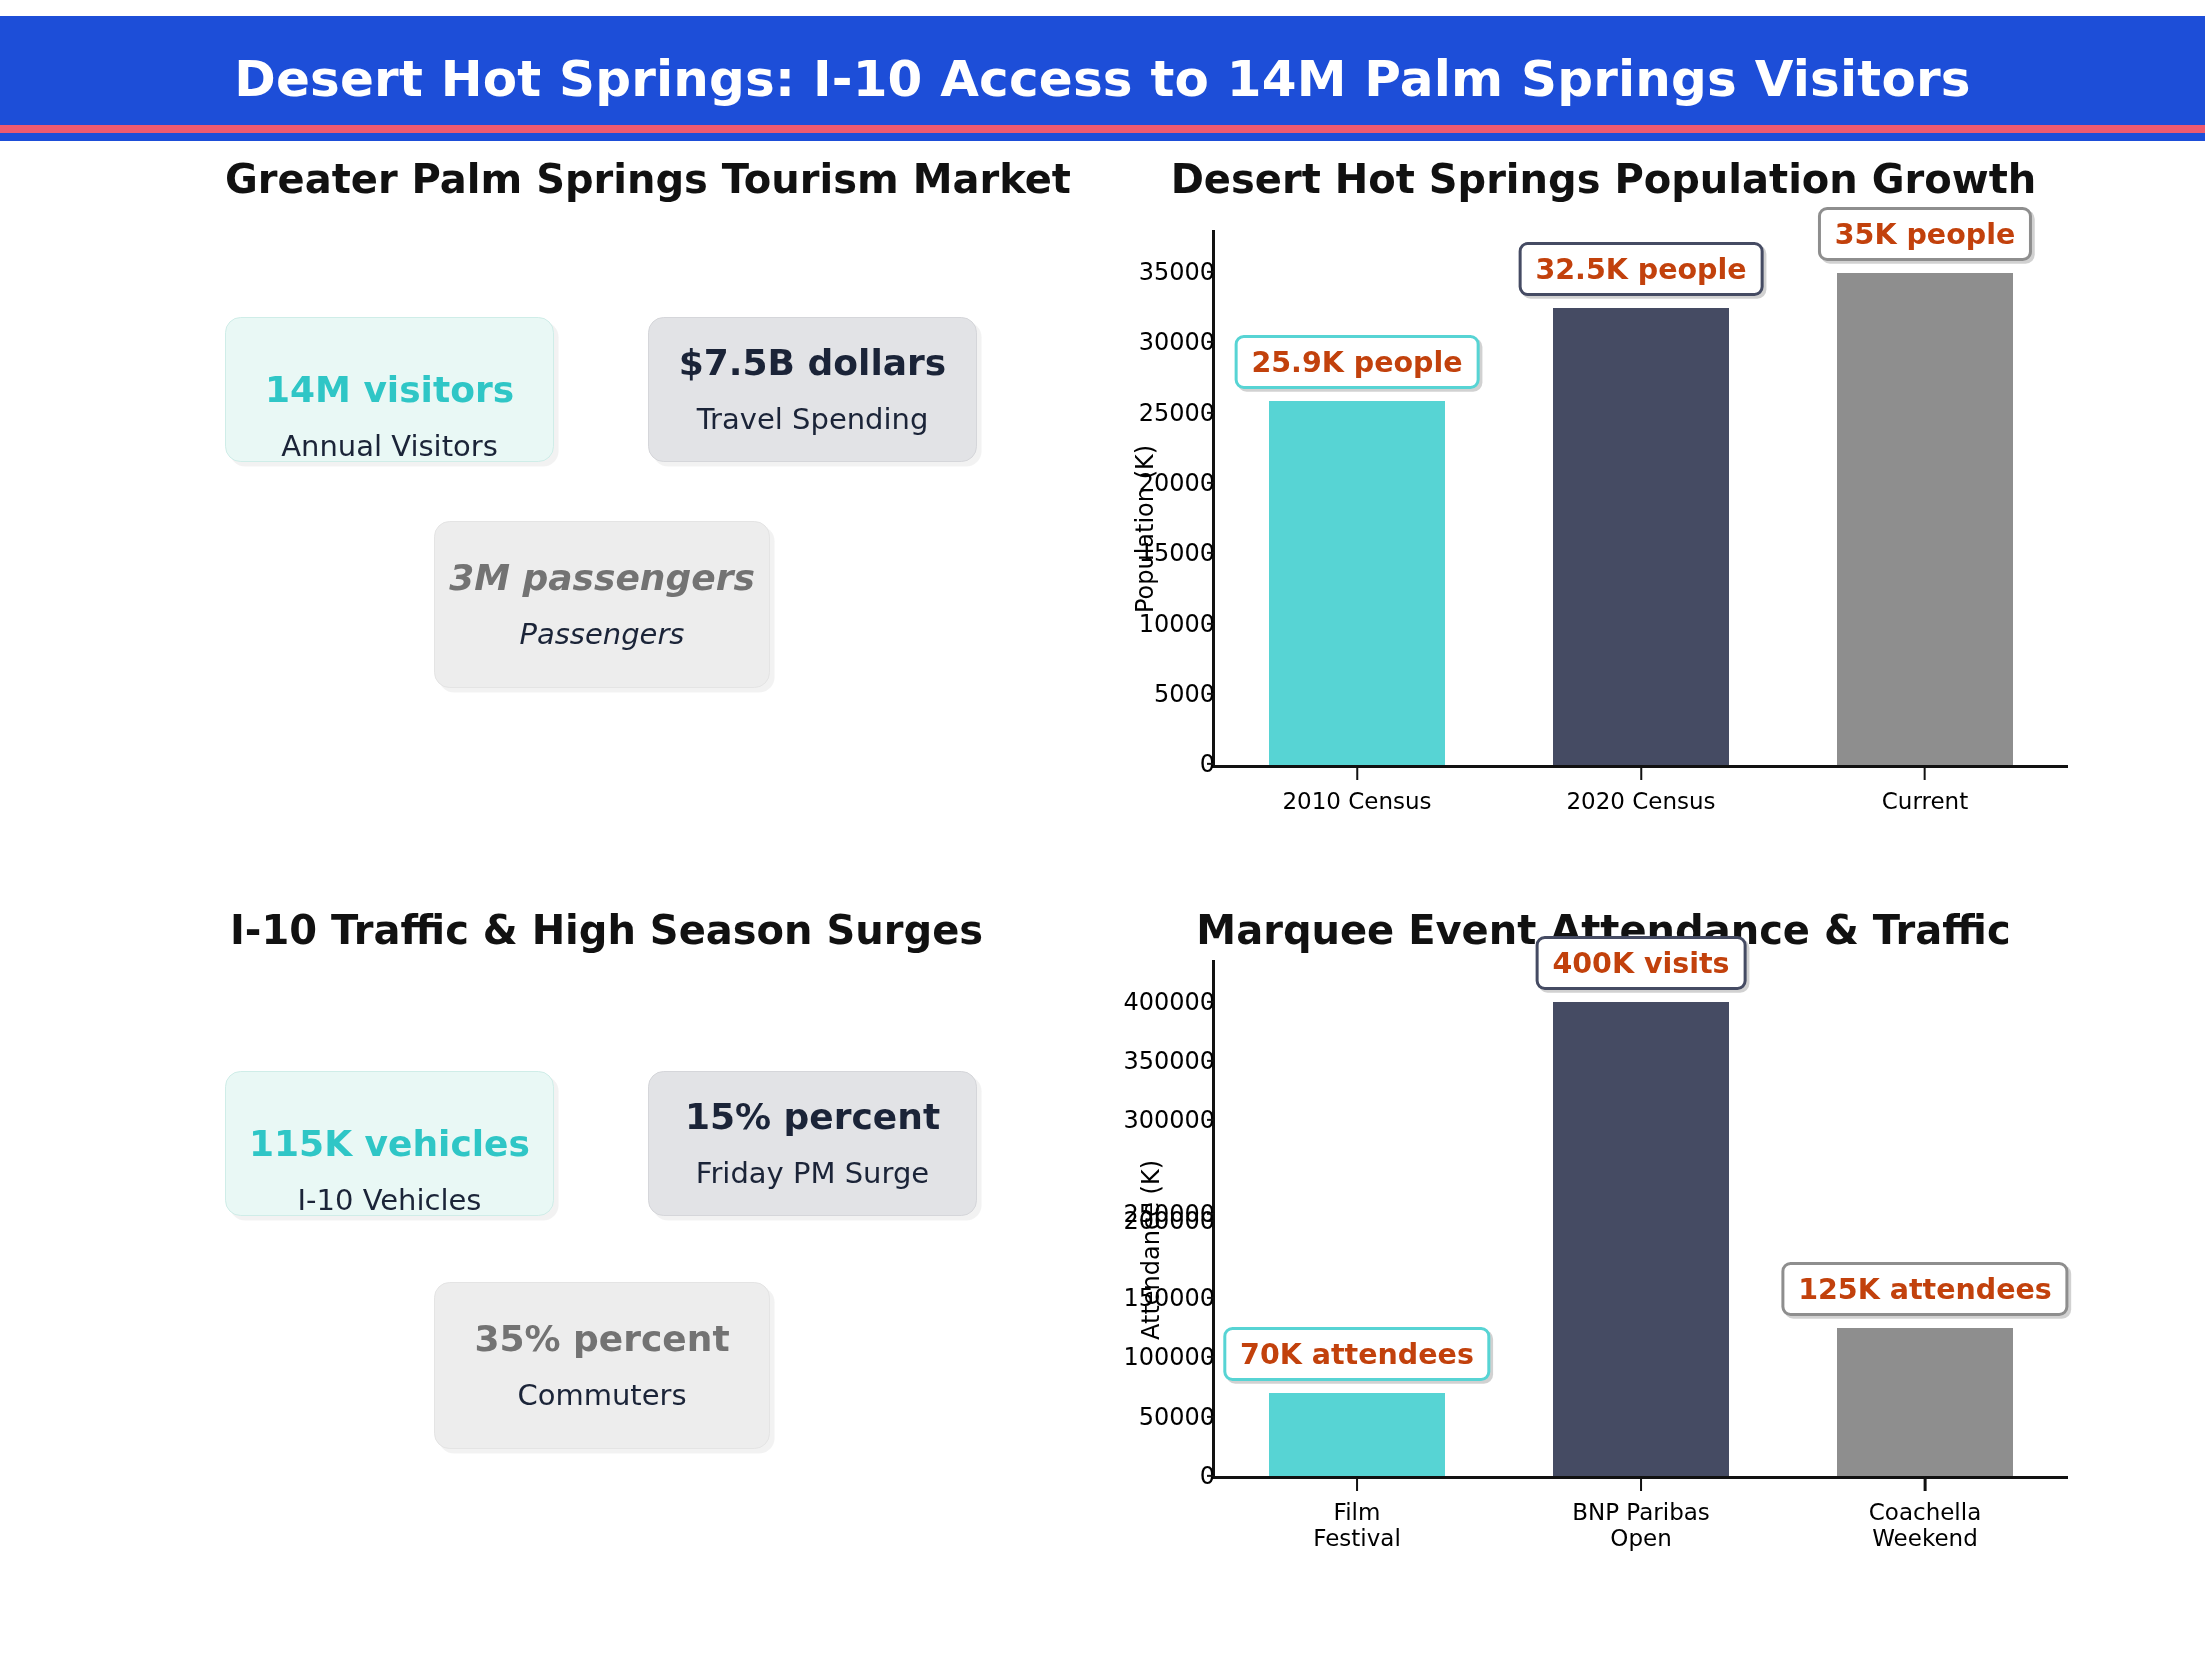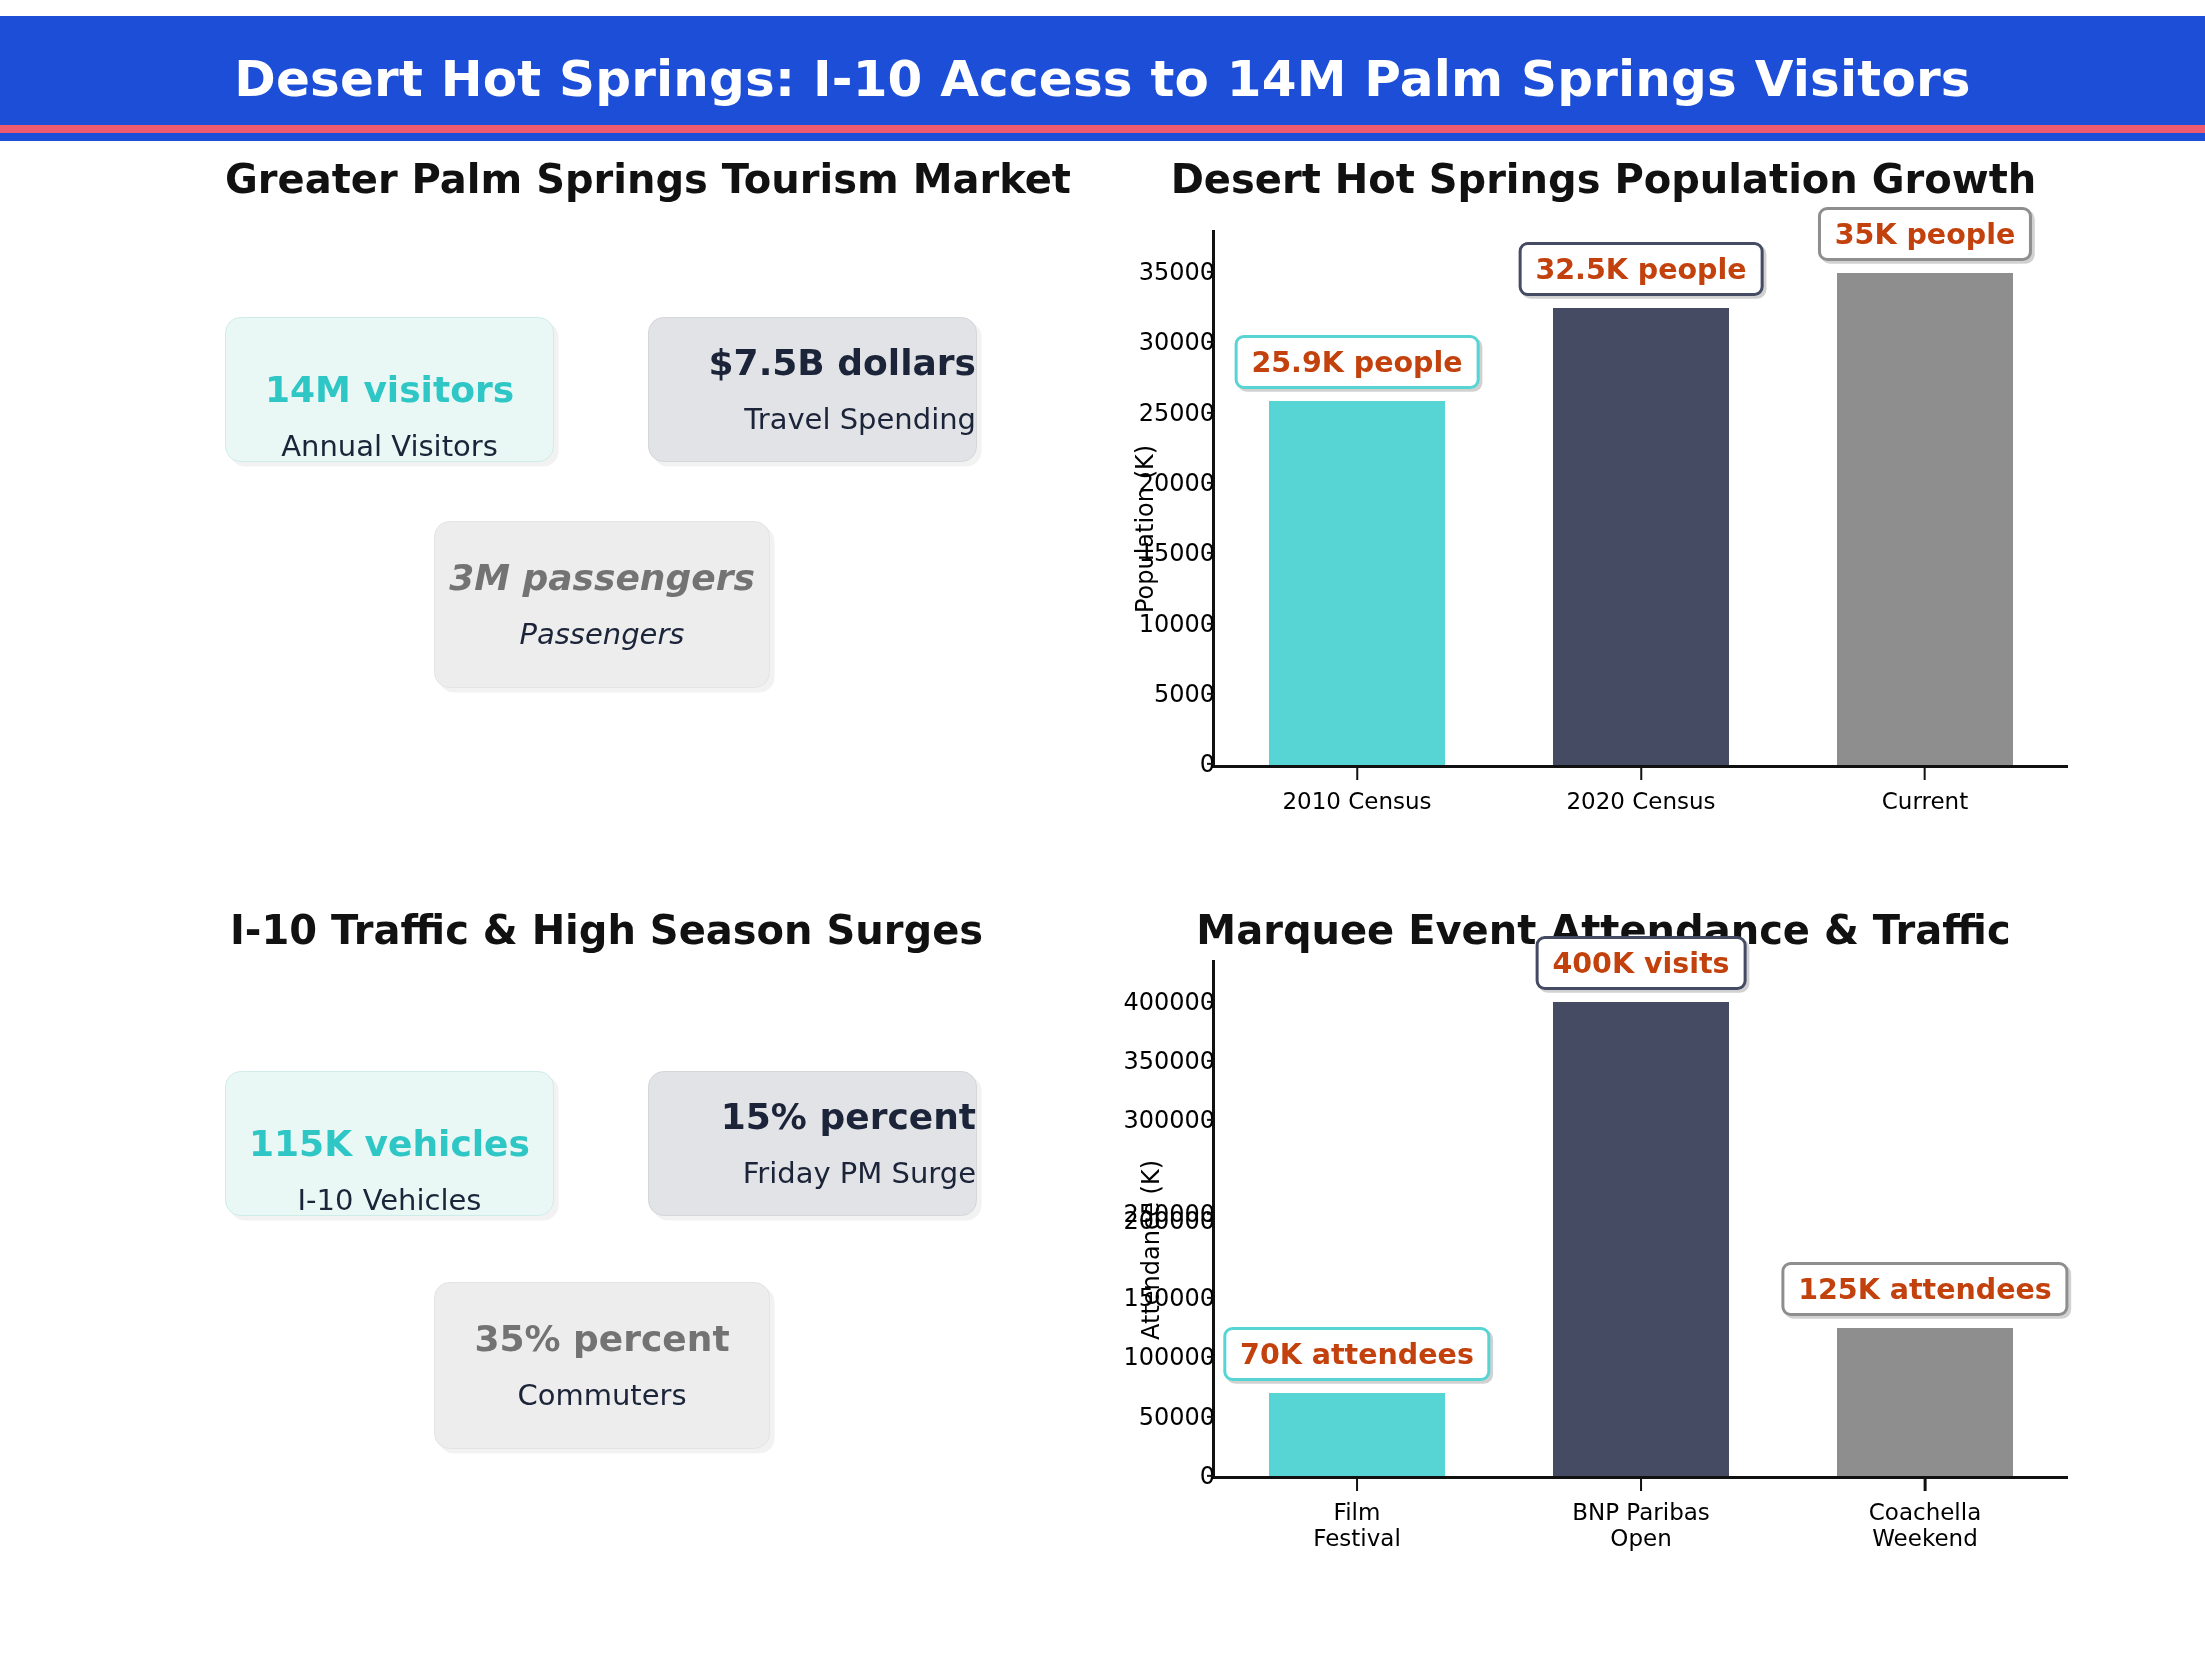--- a/index.html
+++ b/index.html
@@ -52,21 +52,21 @@
     font-family:"DejaVu Sans", sans-serif;
     margin-bottom:24px;
   }
   .kpi-label {
     font-size:29px; font-weight:normal; color:#1B2438; line-height:1;
     font-family:"DejaVu Sans", sans-serif;
   }
 
   .card-teal { background:#E9F8F5; border:1.8px solid #CFEDE8;justify-content:flex-end; }
   .card-teal .kpi-value { color:#2FC6C6; }
-  .card-gray { background:#E2E3E6; border:1.8px solid #D5D6DA;align-items:flex-end; }
+  .card-gray { background:#E2E3E6; border:1.8px solid #D5D6DA; }
   .card-gray .kpi-value { color:#1B2438; }
   .card-light { background:#EDEDED; border:1.8px solid #E4E4E4; }
   .card-light .kpi-value { color:#737373; }
 
   
   #card-a { left:225px;  top:317px;  width:327px;  height:143px; }
   #card-b { left:648px; top:317px;  width:327px;  height:143px; }
   #card-c { left:434px;  top:521px; width:334px;  height:165px;font-style:italic; }
   
   #card-d { left:225px;  top:1071px; width:327px;  height:143px; }

